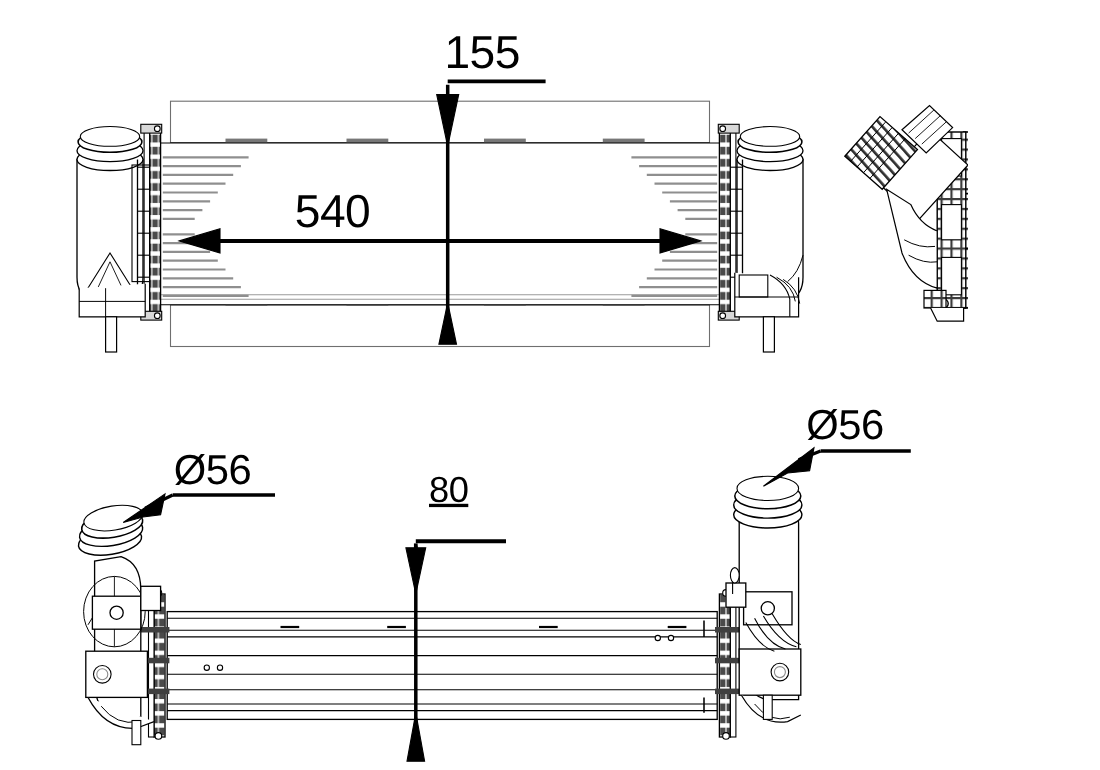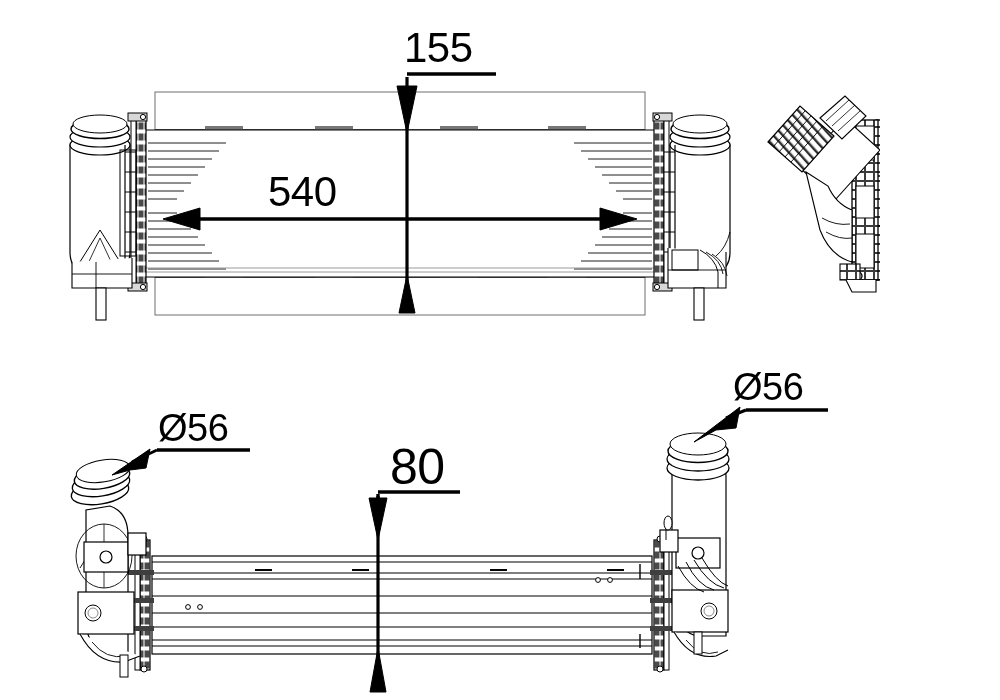--- a/index.html
+++ b/index.html
@@ -29,21 +29,21 @@
   .dim-text {
     position: absolute;
     font-family: "Liberation Sans", sans-serif;
     font-weight: 400;
     color: #000000;
     white-space: nowrap;
     letter-spacing: -0.5px;
   }
   #dim-155-text { left: 404px; top: 24px; font-size: 42px; }
   #dim-540-text { left: 268px; top: 168px; font-size: 42px; text-align: right; }
-  #dim-80-text  { left: 390px; top: 438px; font-size: 50px; }
+  #dim-80-text  { left: 390px; top: 426px; font-size: 33px; text-decoration: underline; }
   #dim-dia56-left-text  { left: 158px; top: 407px; font-size: 38px; }
   #dim-dia56-right-text { left: 733px; top: 366px; font-size: 38px; }
 </style>
 </head>
 <body>
 
 <div id="sheet">
 
   <svg id="drawing-svg" viewBox="0 0 1000 700" xmlns="http://www.w3.org/2000/svg">
 

